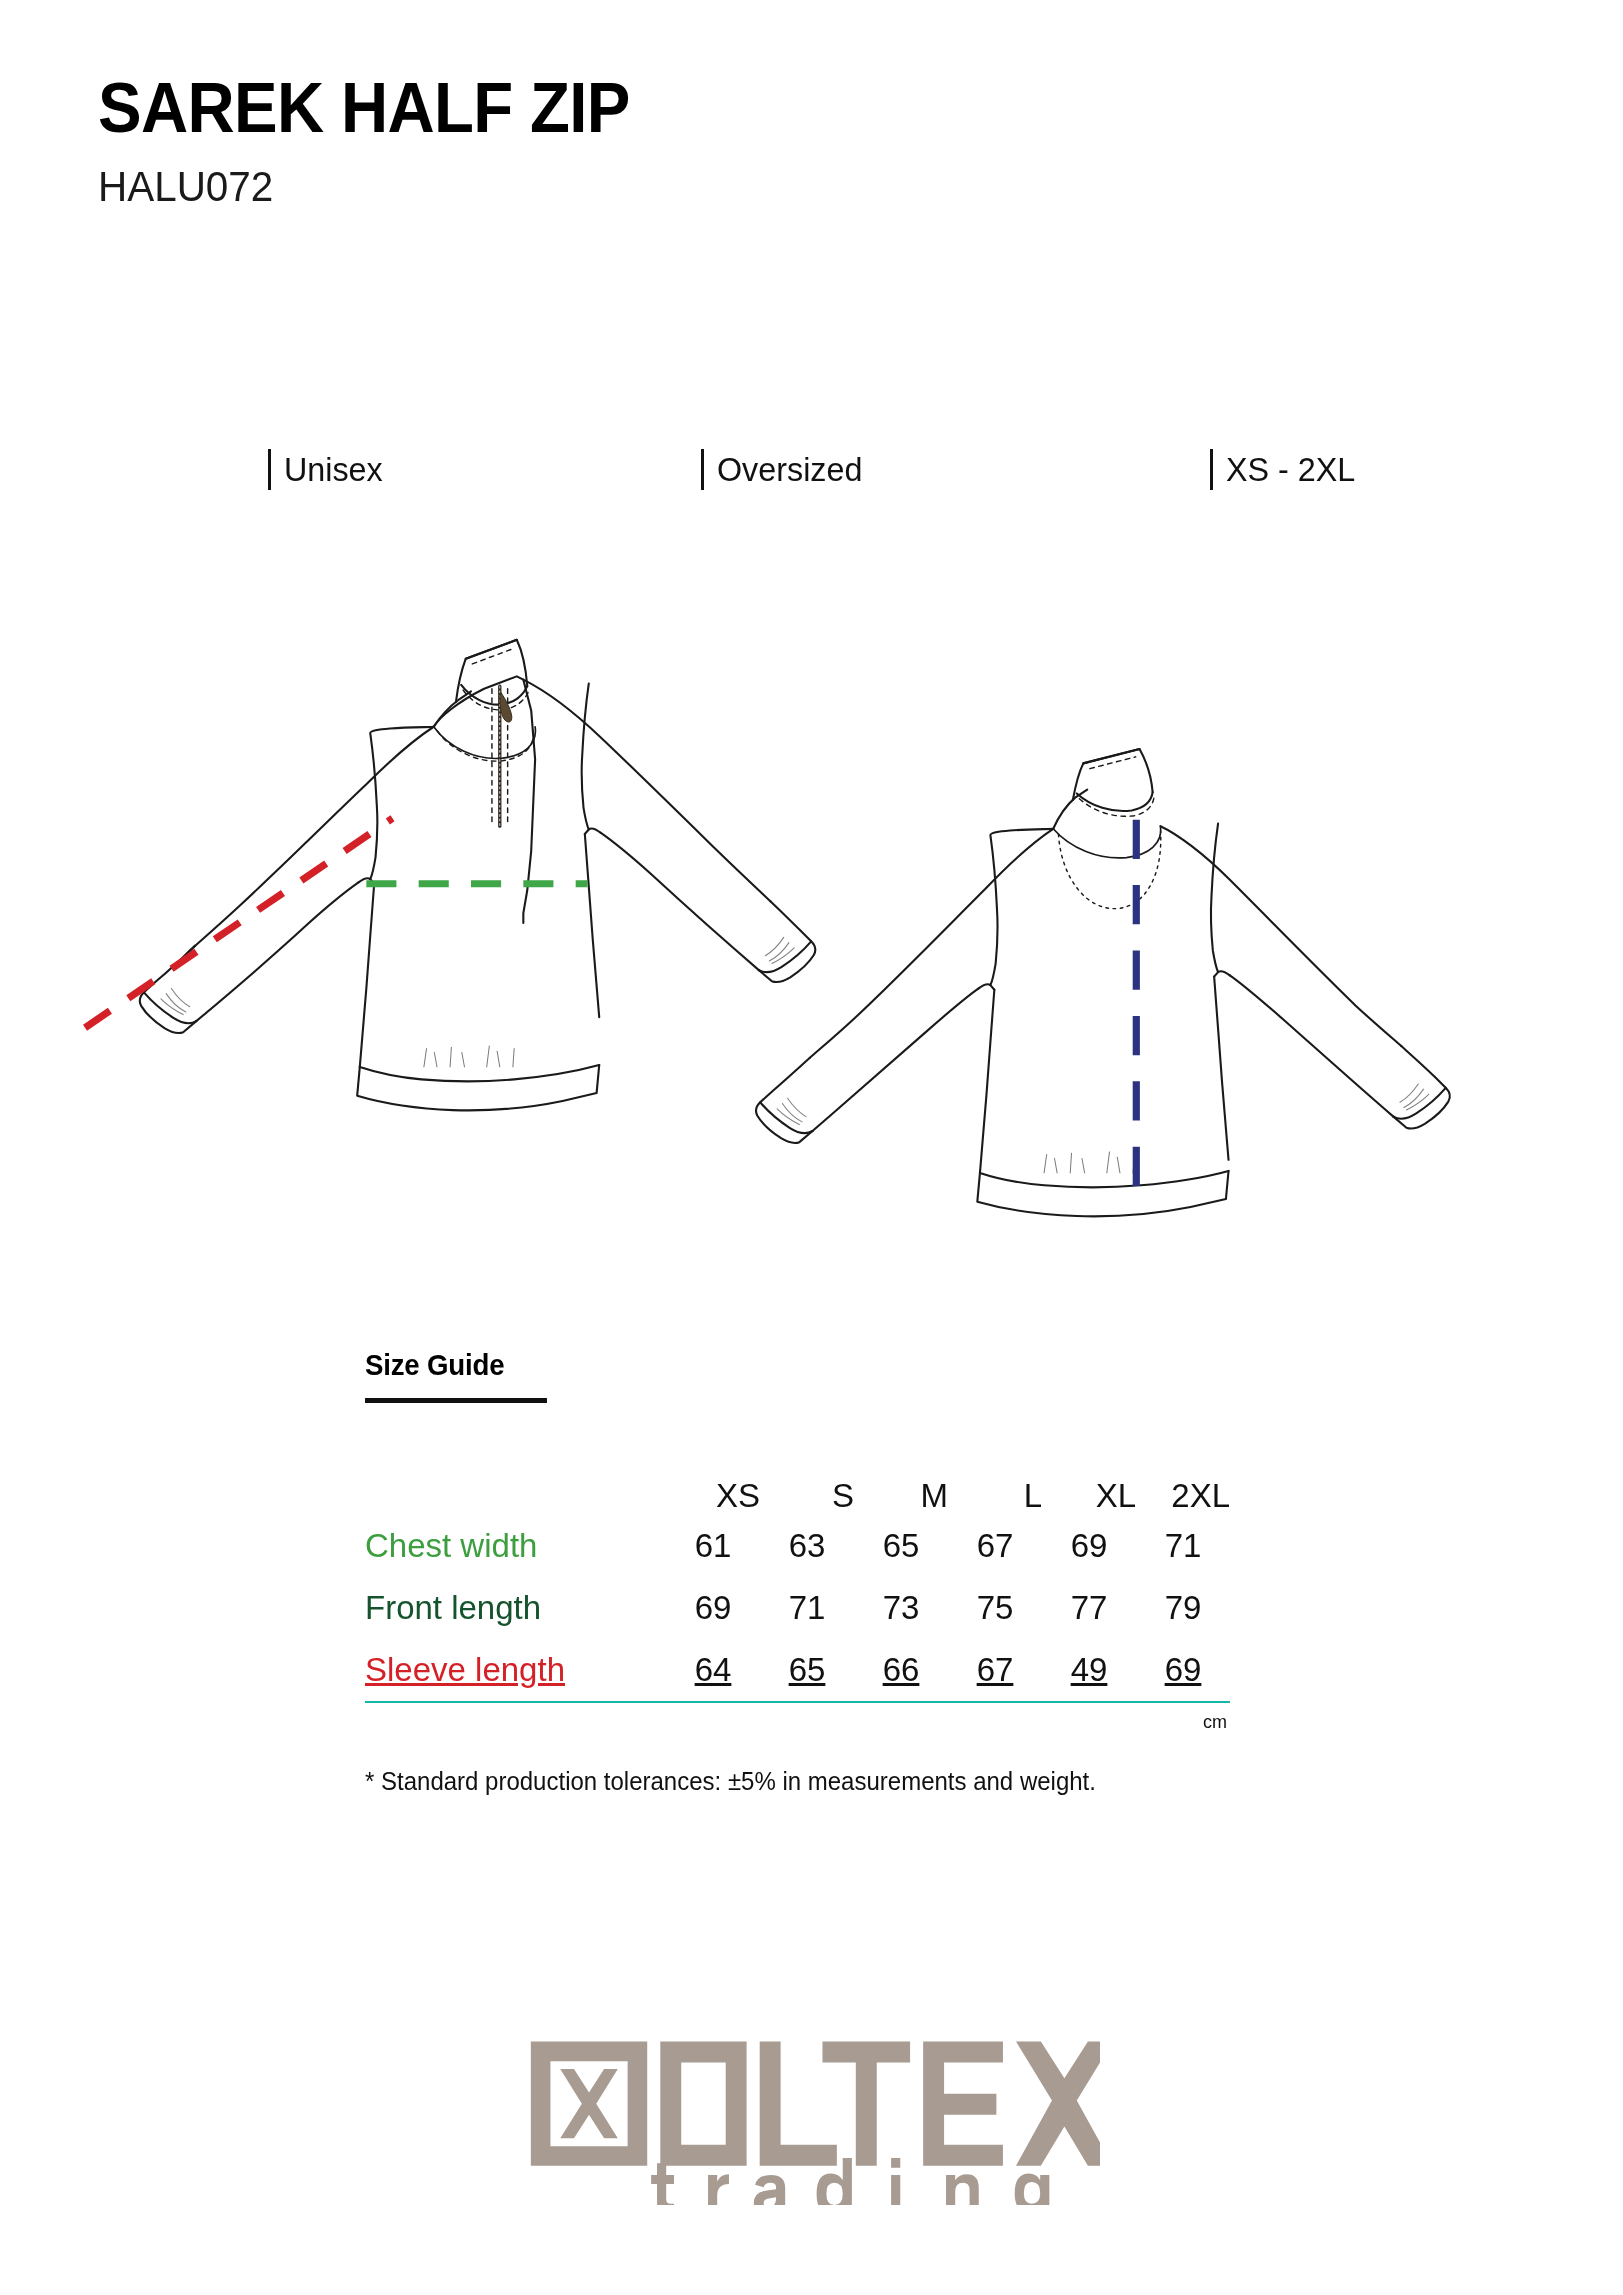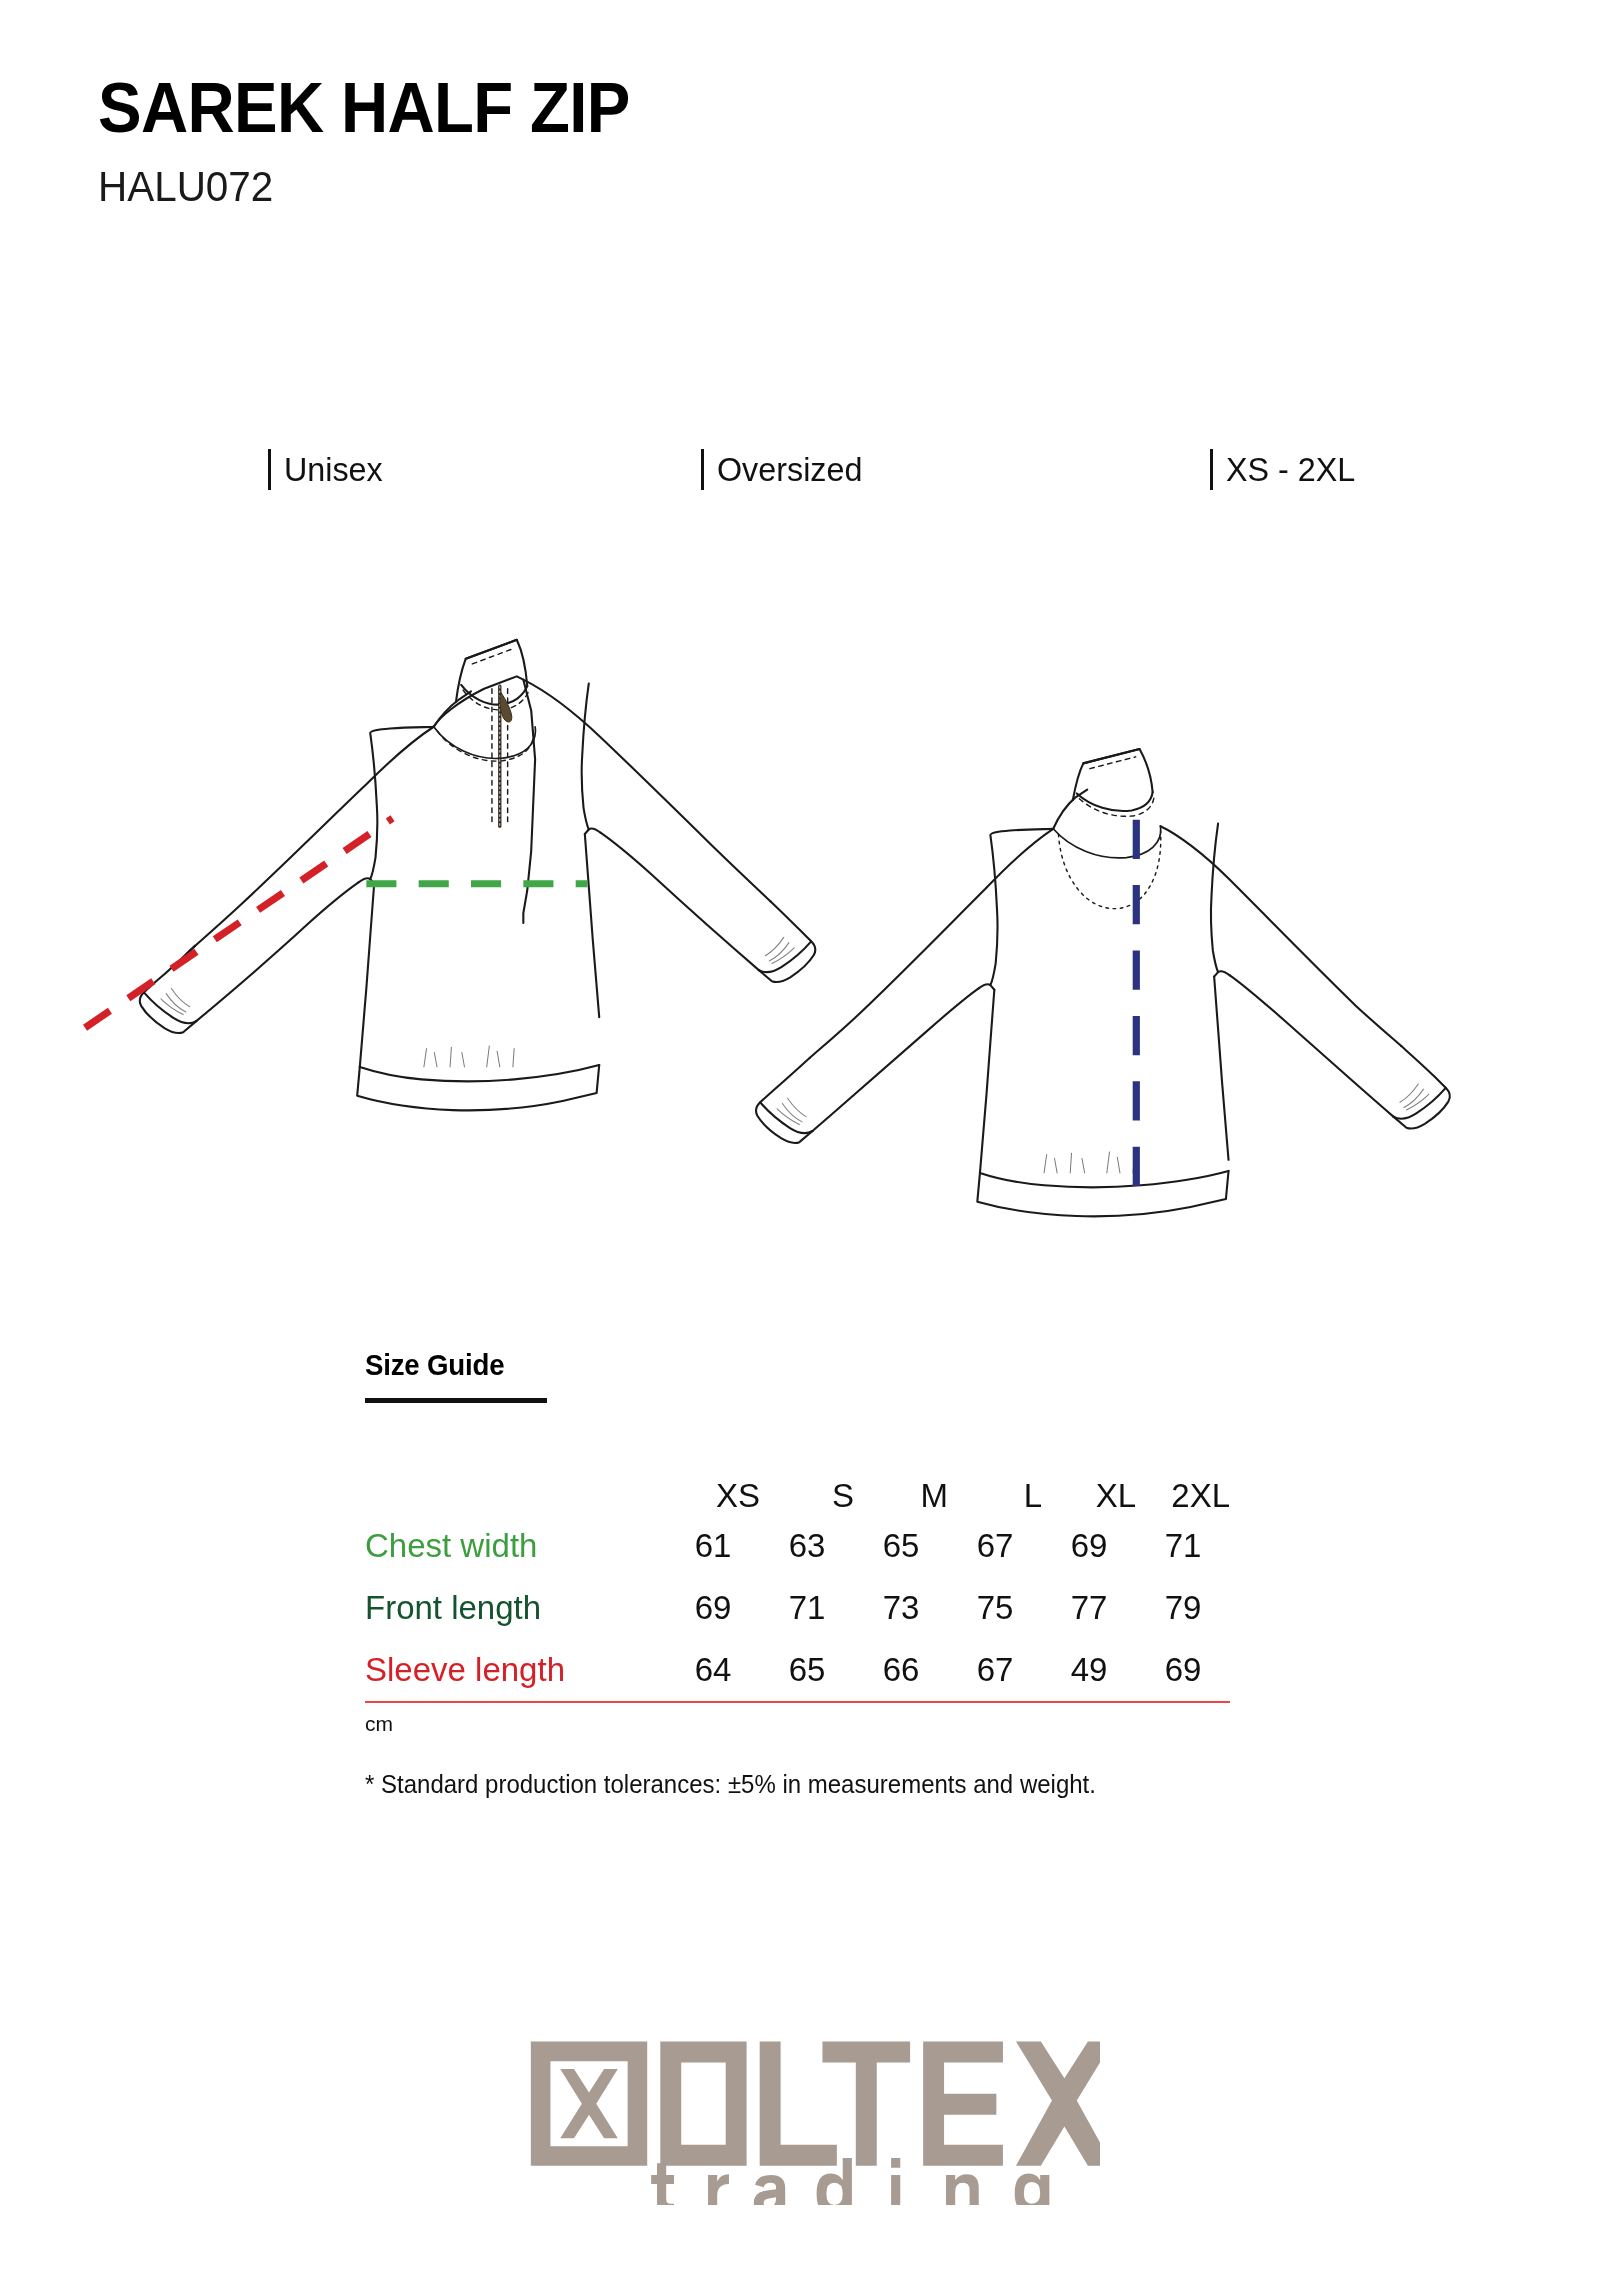--- a/index.html
+++ b/index.html
@@ -158,25 +158,25 @@
     vertical-align: middle;
     border-top: 2px solid #1a1a1a;
     font-size: 33px;
     text-align: center;
     color: #111111;
   }
   .sg-row td.row-label {
     text-align: left;
     font-size: 33px;
   }
-  .sg-row.last td { border-bottom: 2px solid #ef4444; }
+  .sg-row.last td { border-bottom: 2px solid #14b8a6; text-decoration: underline; }
 
   .unit-row {
-    text-align: left;
-    font-size: 21px;
+    text-align: right;
+    font-size: 18px;
     color: #111111;
     padding-top: 9.2px;
     width: 862px;
   }
   .footnote {
     margin-top: 34px;
     font-size: 25px;
     color: #111111;
     transform: scaleX(0.96);
     transform-origin: left center;

